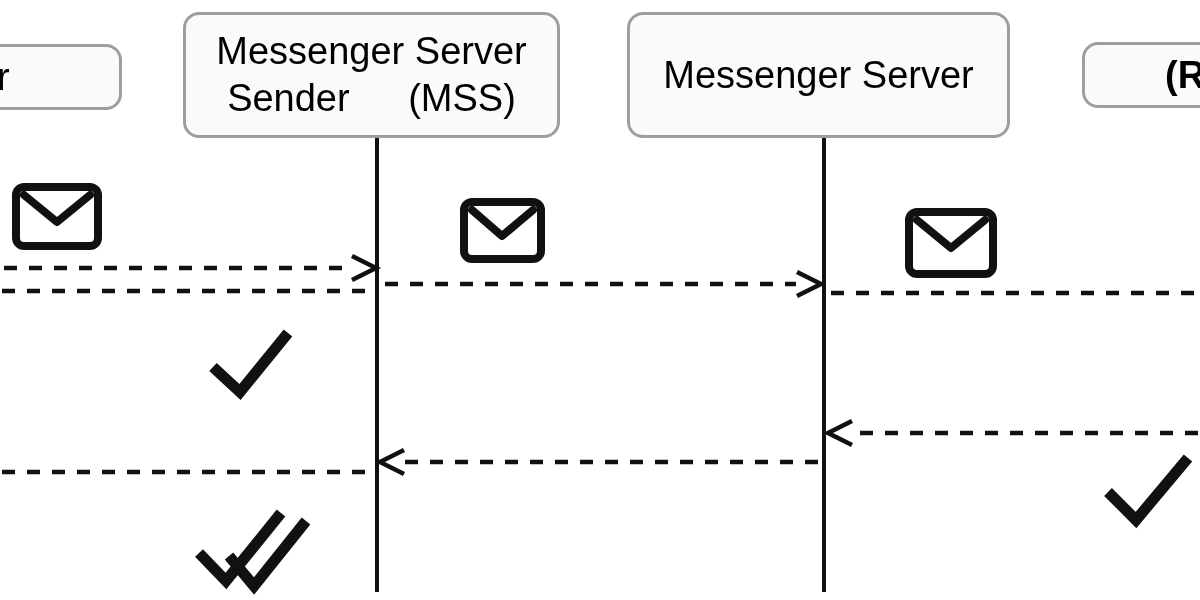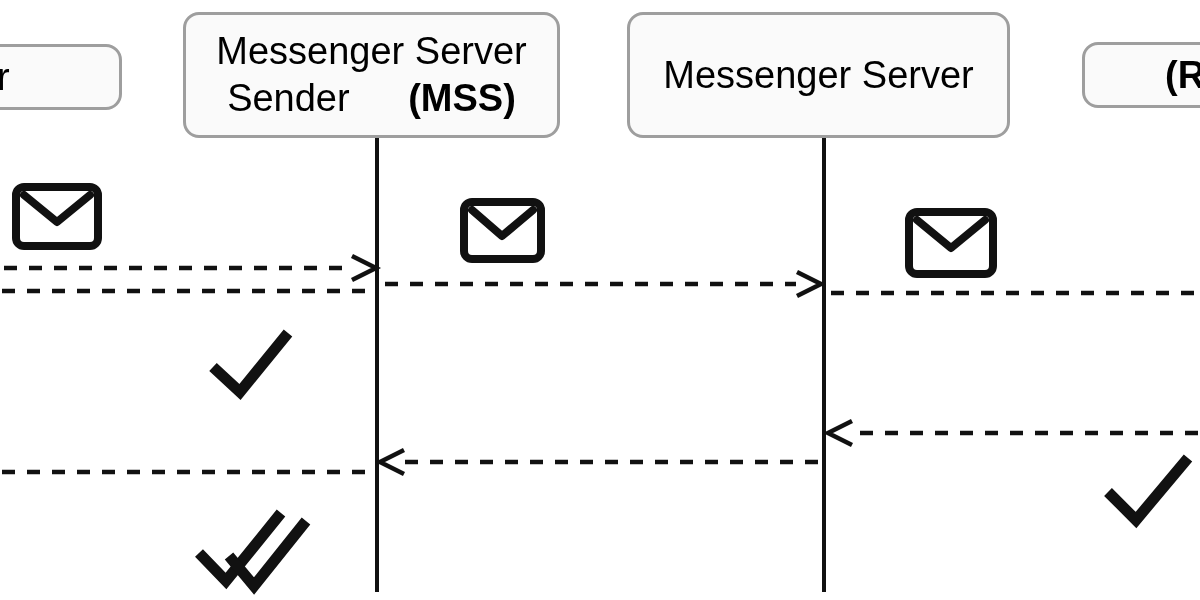--- a/index.html
+++ b/index.html
@@ -19,21 +19,21 @@
     border:3px solid #9e9e9e;
     border-radius:16px;
     display:flex;
     flex-direction:column;
     justify-content:center;
     font-size:38px;
     line-height:47px;
     text-align:center;
     white-space:nowrap;
   }
-  .hbox b{font-weight:700;margin-left:48px;}
+  .hbox b{font-weight:400;margin-left:48px;}
   .box-sender{left:-120px;top:44px;width:242px;height:66px;align-items:flex-start;padding-left:114px;}
   .box-mss{left:183px;top:12px;width:377px;height:126px;}
   .box-msr{left:627px;top:12px;width:383px;height:126px;}
   .box-receiver{left:1082px;top:42px;width:220px;height:66px;align-items:flex-start;padding-left:80px;font-weight:700;}
 </style>
 </head>
 <body>
 
 <div class="stage">
 

